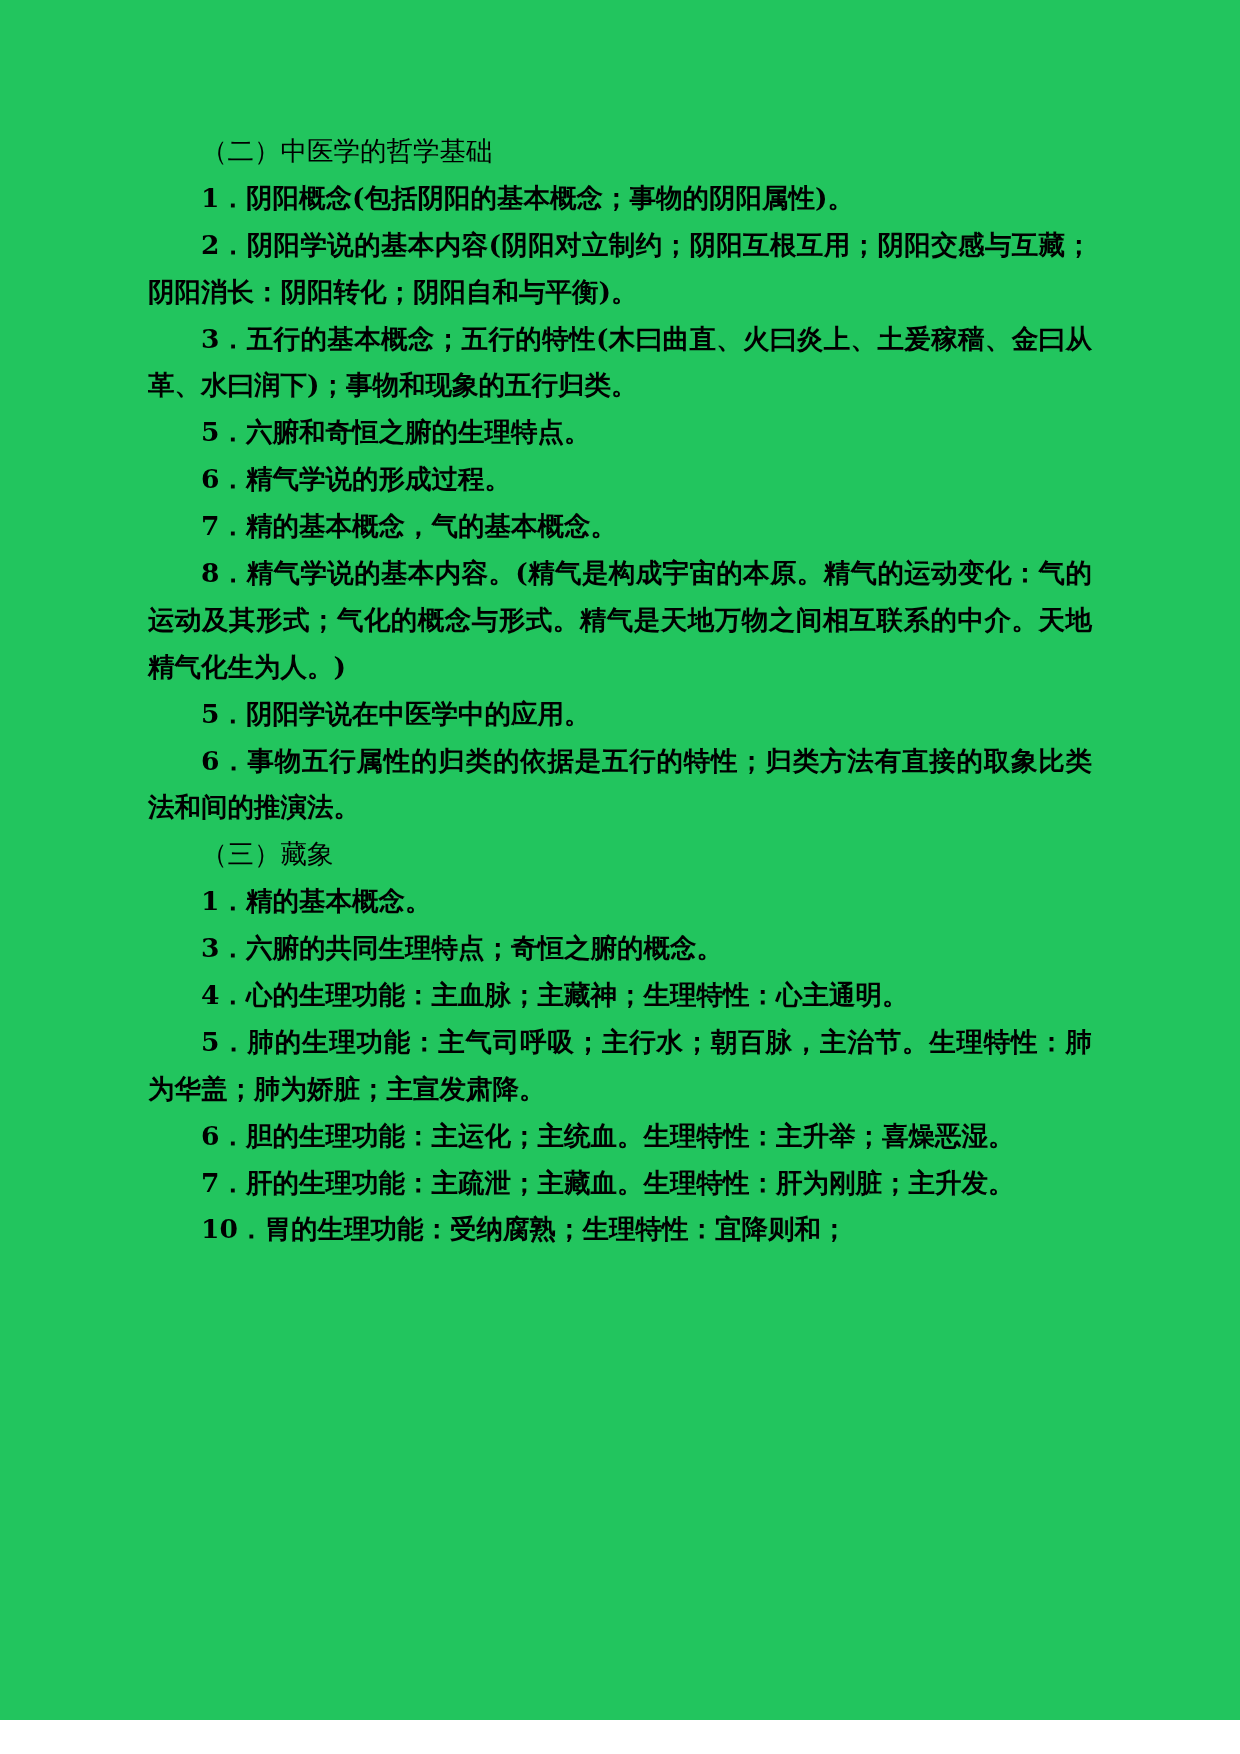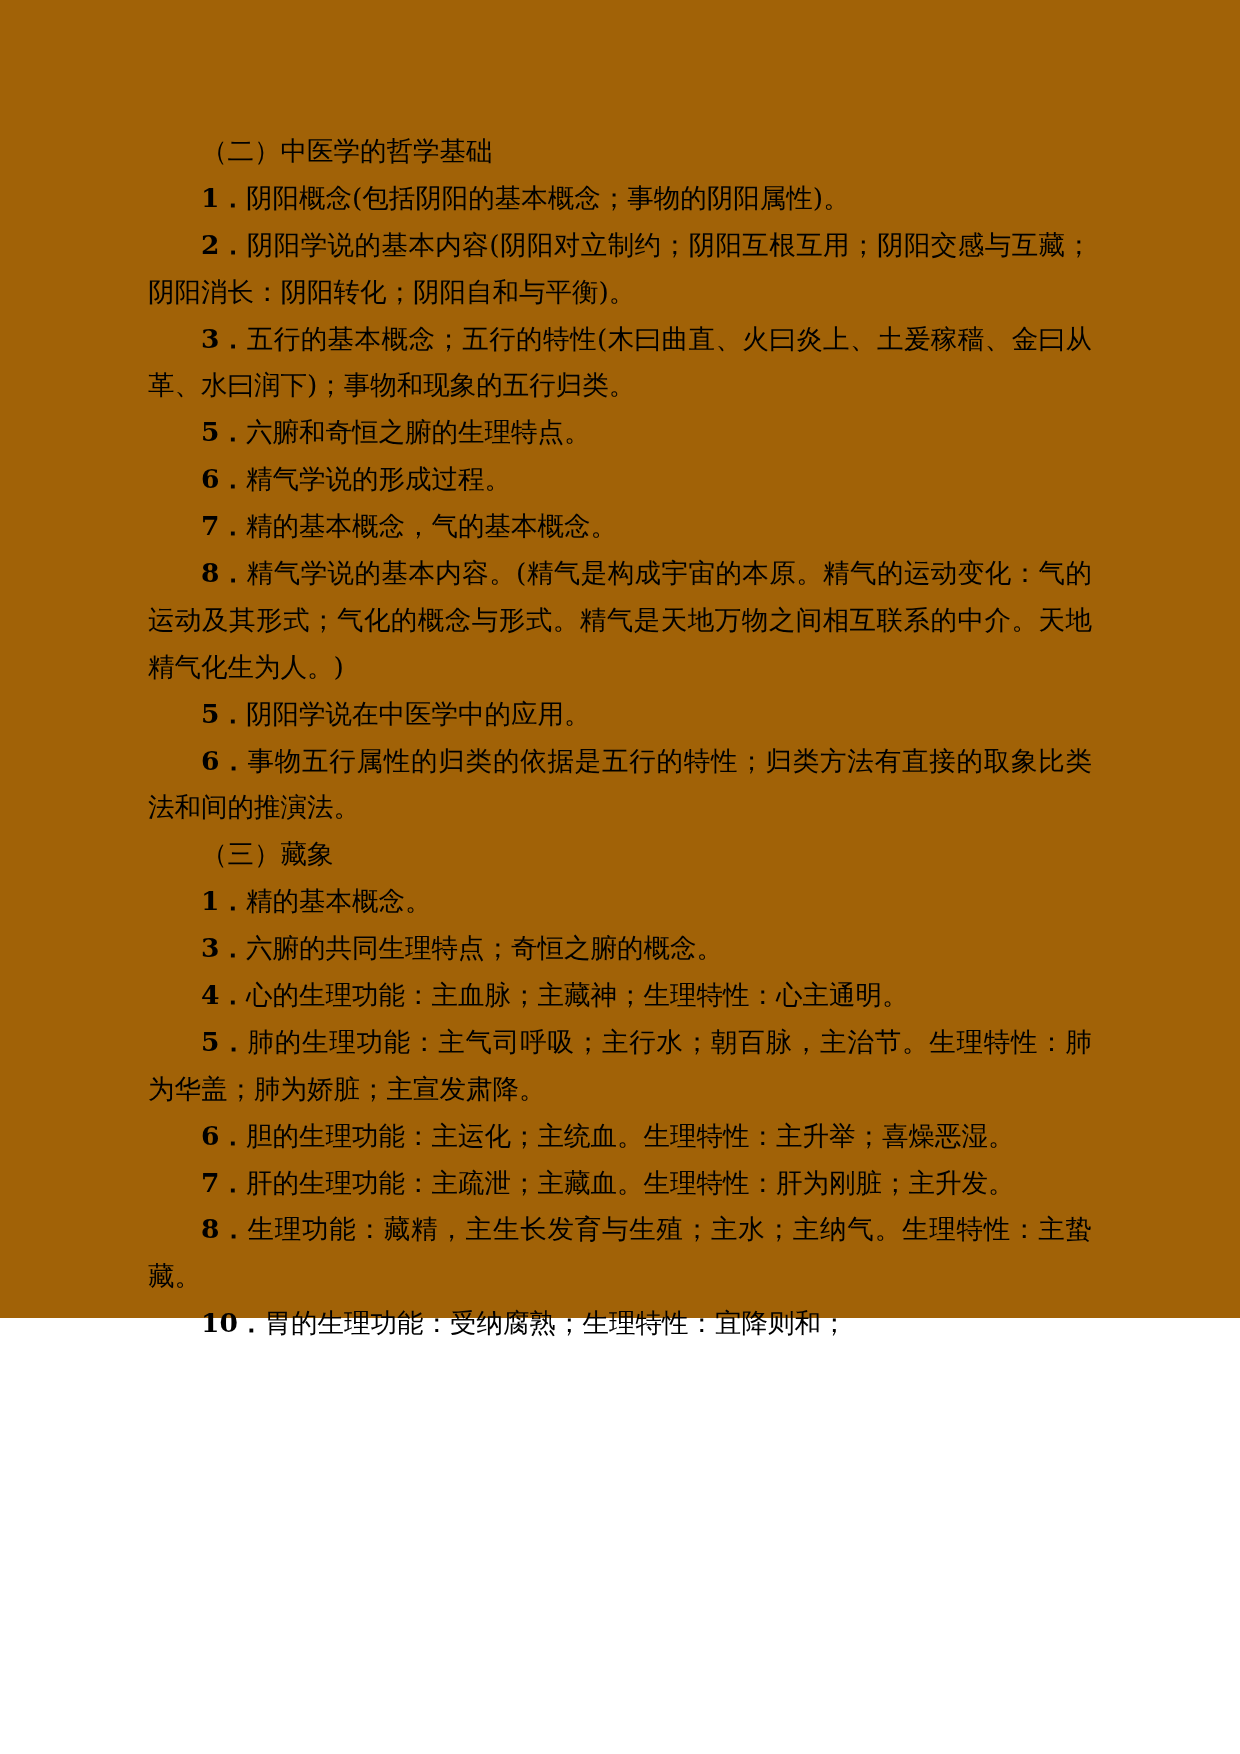--- a/index.html
+++ b/index.html
@@ -9,23 +9,23 @@
   }
   body {
     width: 1240px;
     height: 1754px;
     font-family: "DejaVu Serif", "Liberation Serif", serif;
     color: #000000;
   }
   .page {
     box-sizing: border-box;
     width: 1240px;
-    height: 1318px;
+    height: 1720px;
     padding: 128px 148px 80px 148px;
-    background: #a16207;
+    background: #22c55e;
   }
   .doc-body {
     font-size: 26.5px;
     line-height: 1.77;
     text-align: justify;
     text-justify: inter-ideograph;
   }
   .para {
     margin: 0;
     text-indent: 2em;
@@ -33,21 +33,21 @@
   .heading {
     margin: 0;
     text-indent: 2em;
     font-weight: normal;
   }
   .num {
     font-weight: bold;
     font-family: "DejaVu Serif", "Liberation Serif", serif;
   }
   .lbl {
-    font-weight: normal;
+    font-weight: bold;
   }
 </style>
 </head>
 <body>
 
 <div class="page">
   <div class="doc-body">
 
     <p class="heading"><span>（二）中医学的哲学基础</span></p>
 
@@ -78,19 +78,18 @@
     <p class="para"><span class="num">3．</span><span class="lbl">六腑的共同生理特点；奇恒之腑的概念。</span></p>
 
     <p class="para"><span class="num">4．</span><span class="lbl">心的生理功能：主血脉；主藏神；生理特性：心主通明。</span></p>
 
     <p class="para"><span class="num">5．</span><span class="lbl">肺的生理功能：主气司呼吸；主行水；朝百脉，主治节。生理特性：肺为华盖；肺为娇脏；主宣发肃降。</span></p>
 
     <p class="para"><span class="num">6．</span><span class="lbl">胆的生理功能：主运化；主统血。生理特性：主升举；喜燥恶湿。</span></p>
 
     <p class="para"><span class="num">7．</span><span class="lbl">肝的生理功能：主疏泄；主藏血。生理特性：肝为刚脏；主升发。</span></p>
 
-    <p class="para"><span class="num">8．</span><span class="lbl">生理功能：藏精，主生长发育与生殖；主水；主纳气。生理特性：主蛰藏。</span></p>
 
 
     <p class="para"><span class="num">10．</span><span class="lbl">胃的生理功能：受纳腐熟；生理特性：宜降则和；</span></p>
 
   </div>
 </div>
 
 </body></html>

